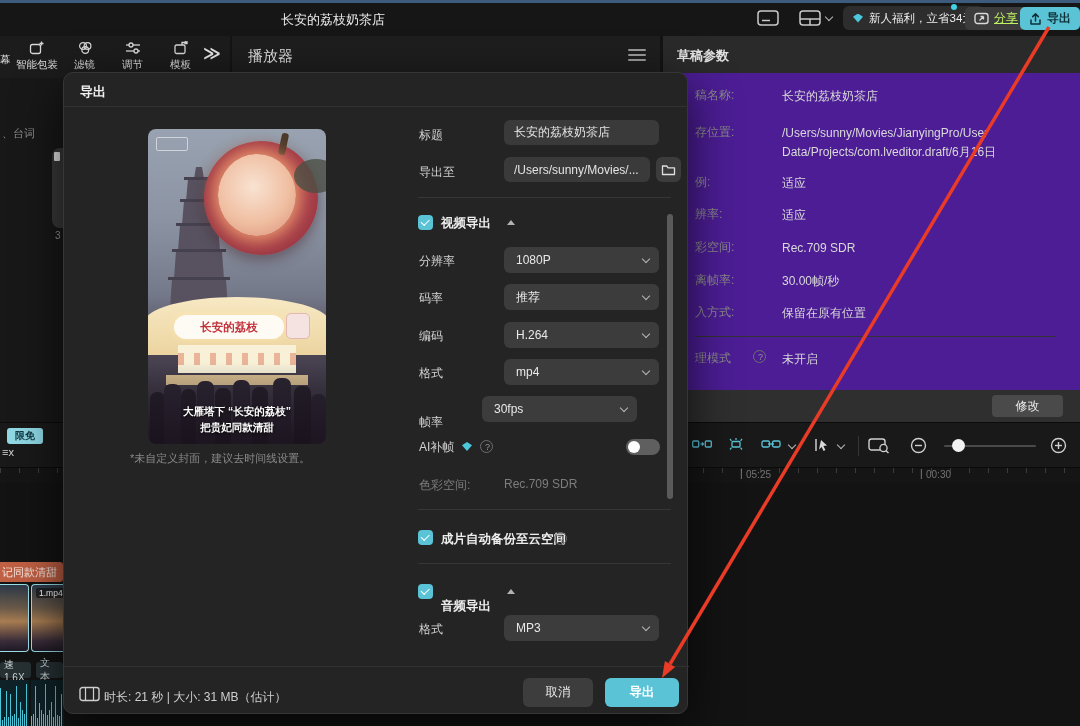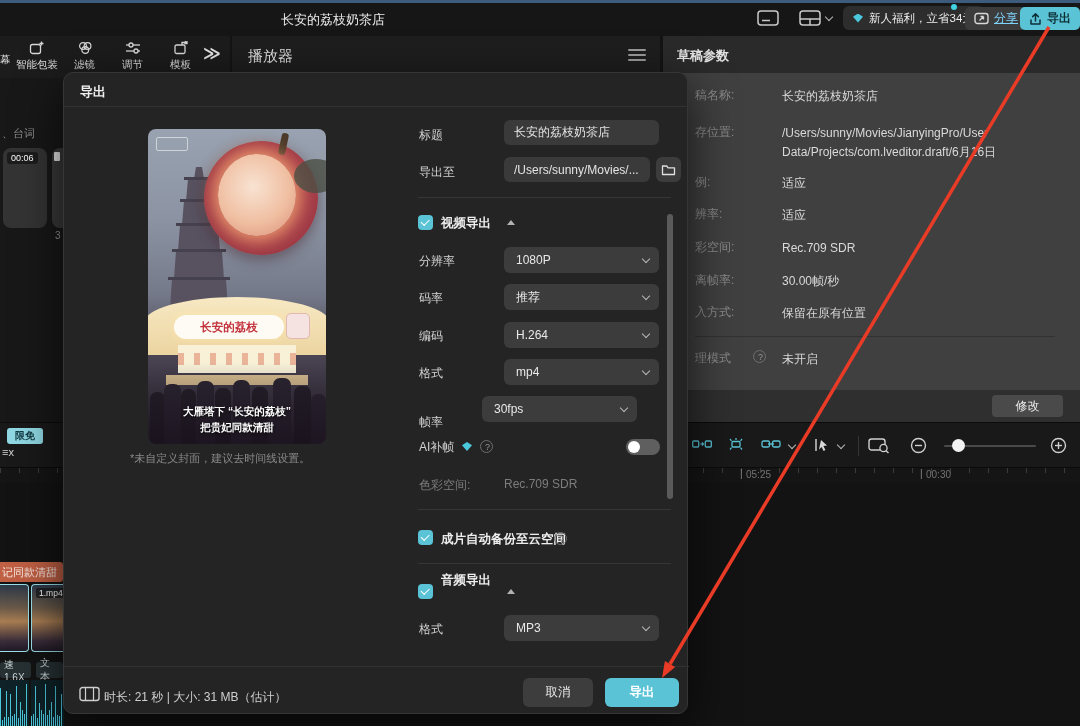--- a/index.html
+++ b/index.html
@@ -19,21 +19,21 @@
   
   #bluestrip{left:0;top:0;width:1080px;height:3px;background:#3d5c7d;}
   #topbar{left:0;top:3px;width:1080px;height:33px;background:#161616;}
   #win-title{left:333px;top:11px;transform:translateX(-50%);color:#e9e9e9;font-size:13px;white-space:nowrap;}
   .tb-icon{top:9px;width:25px;height:18px;display:flex;align-items:center;justify-content:center;}
   #promo-pill{left:843px;top:6px;height:24px;background:#2d2d2d;border-radius:6px;display:flex;align-items:center;padding:0 10px;gap:6px;}
   #promo-pill span{color:#ececec;font-size:11.5px;white-space:nowrap;}
   .diamond{width:10px;height:9px;background:#4cc8dc;clip-path:polygon(50% 0,100% 35%,50% 100%,0 35%);}
   #promo-dot{left:951px;top:4px;width:6px;height:6px;border-radius:50%;background:#3fd3e4;}
   #share-btn{left:965px;top:7px;height:23px;background:#3c3c3c;border-radius:5px;display:flex;align-items:center;padding:0 9px;gap:5px;}
-  #share-btn span{color:#7dd3fc;font-size:12px;text-decoration:underline;}
+  #share-btn span{color:#bef264;font-size:12px;text-decoration:underline;}
   #export-btn-top{left:1020px;top:7px;height:23px;background:var(--accent);border-radius:5px;display:flex;align-items:center;padding:0 9px;gap:5px;}
   #export-btn-top span{color:#0e3138;font-size:12px;font-weight:bold;}
 
   
   #tool-strip{left:0;top:36px;width:230px;height:42px;background:#1c1c1c;}
   .tool-item{position:absolute;display:flex;flex-direction:column;align-items:center;gap:2px;}
   .tool-item span{font-size:10.5px;color:#dcdcdc;white-space:nowrap;}
   #tool-more{left:203px;top:43px;color:#e8e8e8;font-size:17px;font-weight:bold;letter-spacing:-2px;}
 
   
@@ -44,21 +44,21 @@
 
   
   #player-header{left:232px;top:36px;width:428px;height:37px;background:#1e1e1e;}
   #player-title{left:16px;top:11px;color:#dedede;font-size:15px;}
   #hamburger{left:396px;top:13px;width:18px;height:12px;display:flex;flex-direction:column;justify-content:space-between;}
   #hamburger i{display:block;height:1.6px;background:#9a9a9a;border-radius:1px;}
 
   
   #draft-header{left:663px;top:36px;width:417px;height:37px;background:#2a2a2a;}
   #draft-title{left:14px;top:11px;color:#e3e3e3;font-size:13px;font-weight:bold;}
-  #draft-body{left:663px;top:73px;width:417px;height:317px;background:#404040;}
+  #draft-body{left:663px;top:73px;width:417px;height:317px;background:#4c1d95;}
   .d-row{position:absolute;left:0;width:417px;}
   .d-label{position:absolute;left:32px;color:#8a8a8a;font-size:12px;white-space:nowrap;}
   .d-value{position:absolute;left:119px;width:292px;color:#d9d9d9;font-size:12px;line-height:1.55;}
   #draft-divider{left:32px;top:263px;width:360px;height:1px;background:#323232;}
   #modify-band{left:663px;top:390px;width:417px;height:32px;background:#2f2f2f;}
   #modify-btn{left:329px;top:5px;width:71px;height:22px;background:#4a4a4a;border-radius:4px;color:#ececec;font-size:12px;display:flex;align-items:center;justify-content:center;}
 
   
   #tl-band{left:0;top:422px;width:1080px;height:46px;background:#191919;border-top:1px solid #0b0b0b;border-bottom:1px solid #0b0b0b;}
   .tl-icon{position:absolute;top:437px;}
@@ -218,23 +218,20 @@
     <svg width="16" height="16" viewBox="0 0 16 16">
         <rect x="2" y="5" width="10" height="8.5" rx="1.5" fill="none" stroke="#d8d8d8" stroke-width="1.3"></rect>
         <path d="M9,5 V2.5 h5 M11.8,1.2 L14,3.4 M14,1 v2.6 h-2.6" fill="none" stroke="#d8d8d8" stroke-width="1.3"></path>
       </svg>
     <span>模板</span>
   </div>
   <div id="tool-more" class="abs">≫</div>
 
   <div id="media-panel" class="abs">
     <div id="media-tab" class="abs">、台词</div>
-    <div class="media-card" style="left:3px;top:70px;width:44px;height:80px;">
-      <span class="dur-badge" style="left:4px;top:4px;">00:06</span>
-    </div>
     <div class="media-card" style="left:52px;top:70px;width:11px;height:80px;border-radius:8px 0 0 8px;background:#3a3a3a;">
       <span class="abs" style="left:2px;top:4px;width:6px;height:9px;background:#e8e8e8;border-radius:1px;"></span>
     </div>
     <span class="abs" style="left:55px;top:152px;color:#9a9a9a;font-size:10px;">3</span>
   </div>
 
   <div id="player-header" class="abs">
     <span id="player-title" class="abs">播放器</span>
     <div id="hamburger" class="abs">
         <i></i>
@@ -509,21 +506,21 @@
 
     <div class="dlg-div" style="top:436px;"></div>
 
     <div class="cb" style="left:354px;top:457px;"></div>
     <span class="sec-label" style="left:377px;top:458px;">成片自动备份至云空间</span>
     <span class="help" style="left:490px;top:459px;"></span>
 
     <div class="dlg-div" style="top:490px;"></div>
 
     <div class="cb" style="left:354px;top:511px;"></div>
-    <span class="sec-label" style="left:377px;top:499px;">音频导出</span>
+    <span class="sec-label" style="left:377px;top:525px;">音频导出</span>
     <div class="caret-up" style="left:443px;top:516px;"></div>
 
     <span class="dlg-label" style="left:355px;top:548px;">格式</span>
     <div class="select" style="left:440px;top:542px;width:155px;">
       <span>MP3</span>
         <i class="chev"></i>
     </div>
 
     <div id="dlg-scrollbar" class="abs"></div>
     <div id="dlg-divider-bot" class="abs"></div>

